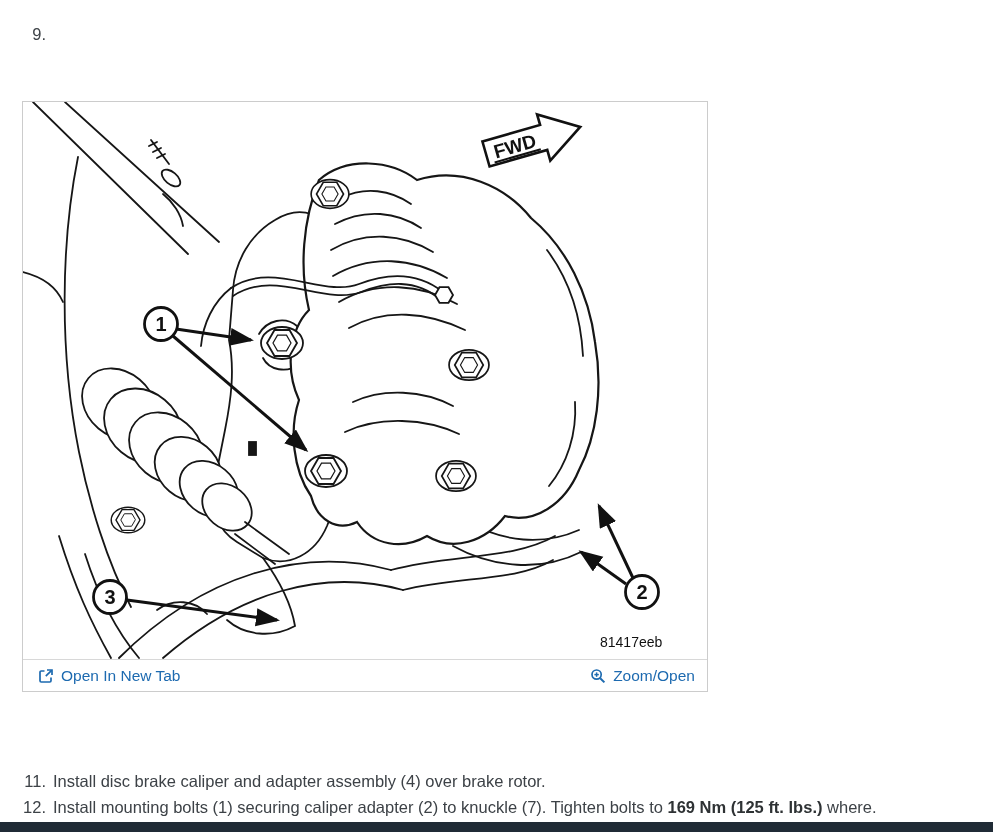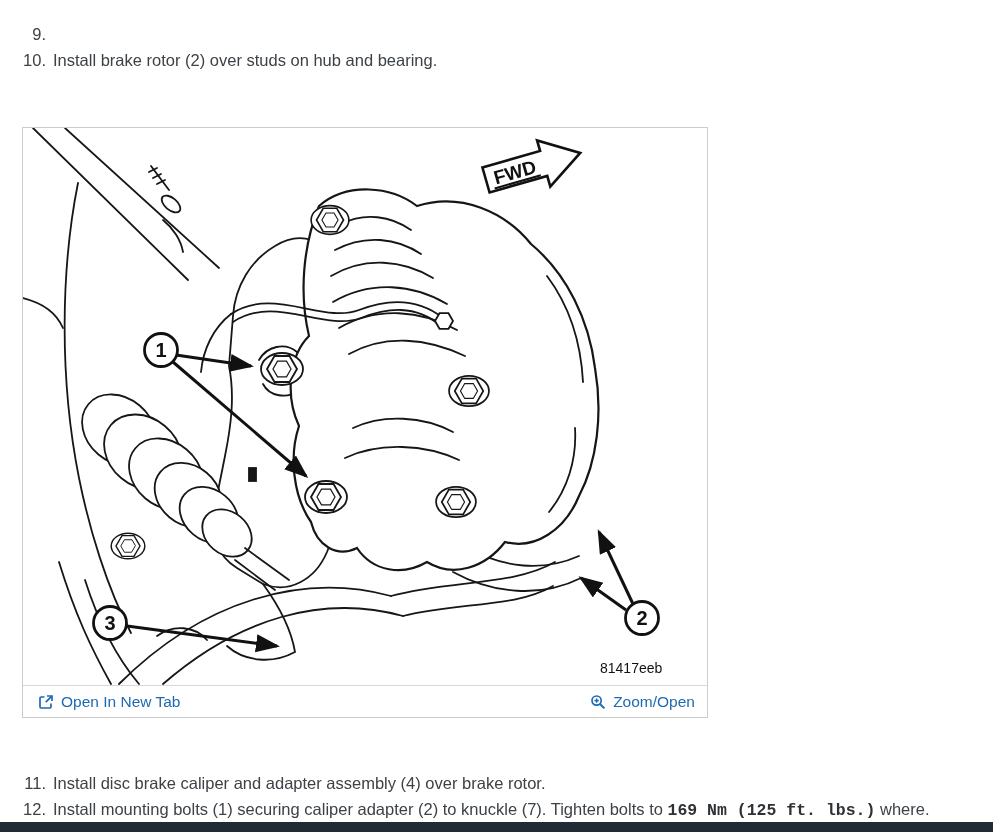--- a/index.html
+++ b/index.html
@@ -2,24 +2,24 @@
 <html><head>
 <meta charset="utf-8">
 <style>
   html,body { margin:0; padding:0; }
   body {
     width:993px; height:832px; background:#ffffff; position:relative; overflow:hidden;
     font-family:"Liberation Sans", sans-serif; color:#3d4247;
   }
   .steps { margin-left:18px; }
   .steps-top { padding-top:21px; }
-  .steps-bottom { margin-top:52px; }
+  .steps-bottom { margin-top:76px; }
   .step-row { font-size:16.5px; line-height:26px; display:flex; }
   .step-num { width:28px; text-align:right; margin-right:7px; flex:none; }
-  .step-text b { color:#2e3234;font-family:Liberation Mono, monospace; }
+  .step-text b { color:#2e3234; }
   .figure-box {
     width:686px; margin:54px 0 0 22px; border:1px solid #cccccc;
     box-sizing:border-box; background:#fff;
   }
   .figure-image { width:684px; height:557px; position:relative; }
   svg.diagram { display:block; width:684px; height:557px; }
   .figure-links {
     display:flex; justify-content:space-between; align-items:center;
     height:31px; border-top:1px solid #d8d8d8; padding:0 12px 0 15px;
   }
@@ -28,24 +28,20 @@
     font-size:15.5px; text-decoration:none; cursor:pointer;justify-content:center;
   }
   .footer-bar { position:absolute; left:0; bottom:0; width:100%; height:10px; background:#202b36; }
 </style>
 </head>
 <body>
 
 <div class="steps steps-top">
   <div class="step-row">
     <span class="step-num">9.</span>
-  </div>
-  <div class="step-row">
-    <span class="step-num">10.</span>
-    <span class="step-text">Install brake rotor (2) over studs on hub and bearing.</span>
   </div>
 </div>
 
 <div class="figure-box">
   <div class="figure-image">
     <svg class="diagram" viewBox="0 0 684 557">
       <defs>
         <marker id="ah" markerWidth="10" markerHeight="8" refX="7" refY="3" orient="auto" markerUnits="strokeWidth">
           <path d="M0,0 L8,3 L0,6 Z" fill="#111"></path>
         </marker>

